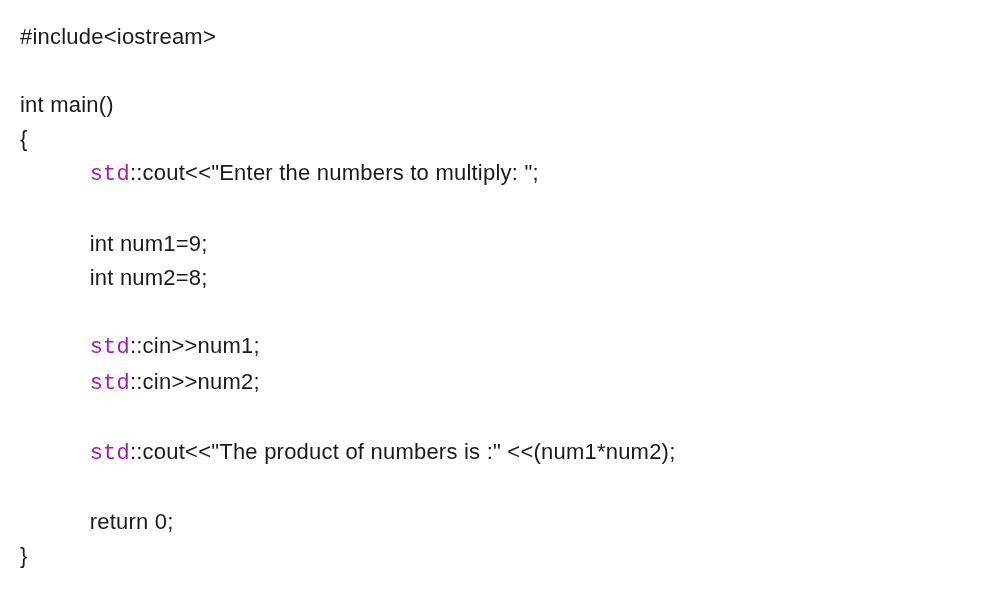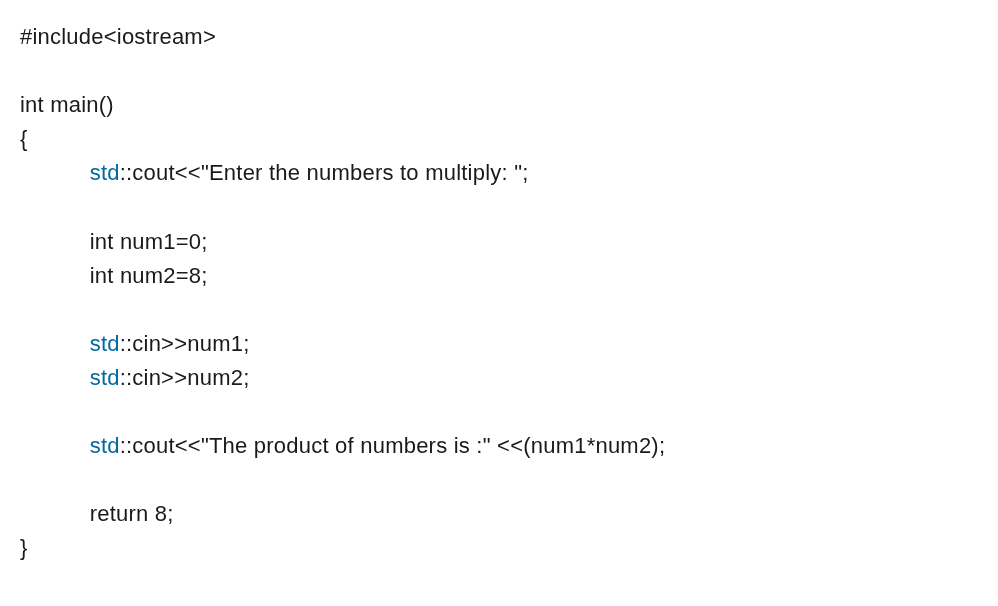--- a/index.html
+++ b/index.html
@@ -12,34 +12,35 @@
       color: #1a1a1a;
       width: 998px;
       height: 606px;
       box-sizing: border-box;
       letter-spacing: 0.01em;
     }
     .code-block {
       white-space: pre;
     }
     .kw {
-      color: #0369a1;
+      color: #a21caf;
+      font-family: Liberation Mono, monospace;
     }
   </style>
 </head>
 <body>
 
 <div class="code-block"><span>#include&lt;iostream&gt;</span>
 
 <span>int main()</span>
 <span>{</span>
 <span>           </span><span class="kw">std</span><span>::cout&lt;&lt;"Enter the numbers to multiply: ";</span>
 
-<span>           </span><span>int num1=0;</span>
+<span>           </span><span>int num1=9;</span>
 <span>           </span><span>int num2=8;</span>
 
 <span>           </span><span class="kw">std</span><span>::cin&gt;&gt;num1;</span>
 <span>           </span><span class="kw">std</span><span>::cin&gt;&gt;num2;</span>
 
 <span>           </span><span class="kw">std</span><span>::cout&lt;&lt;"The product of numbers is :" &lt;&lt;(num1*num2);</span>
 
-<span>           </span><span>return 8;</span>
+<span>           </span><span>return 0;</span>
 <span>}</span></div>
 
 </body></html>

